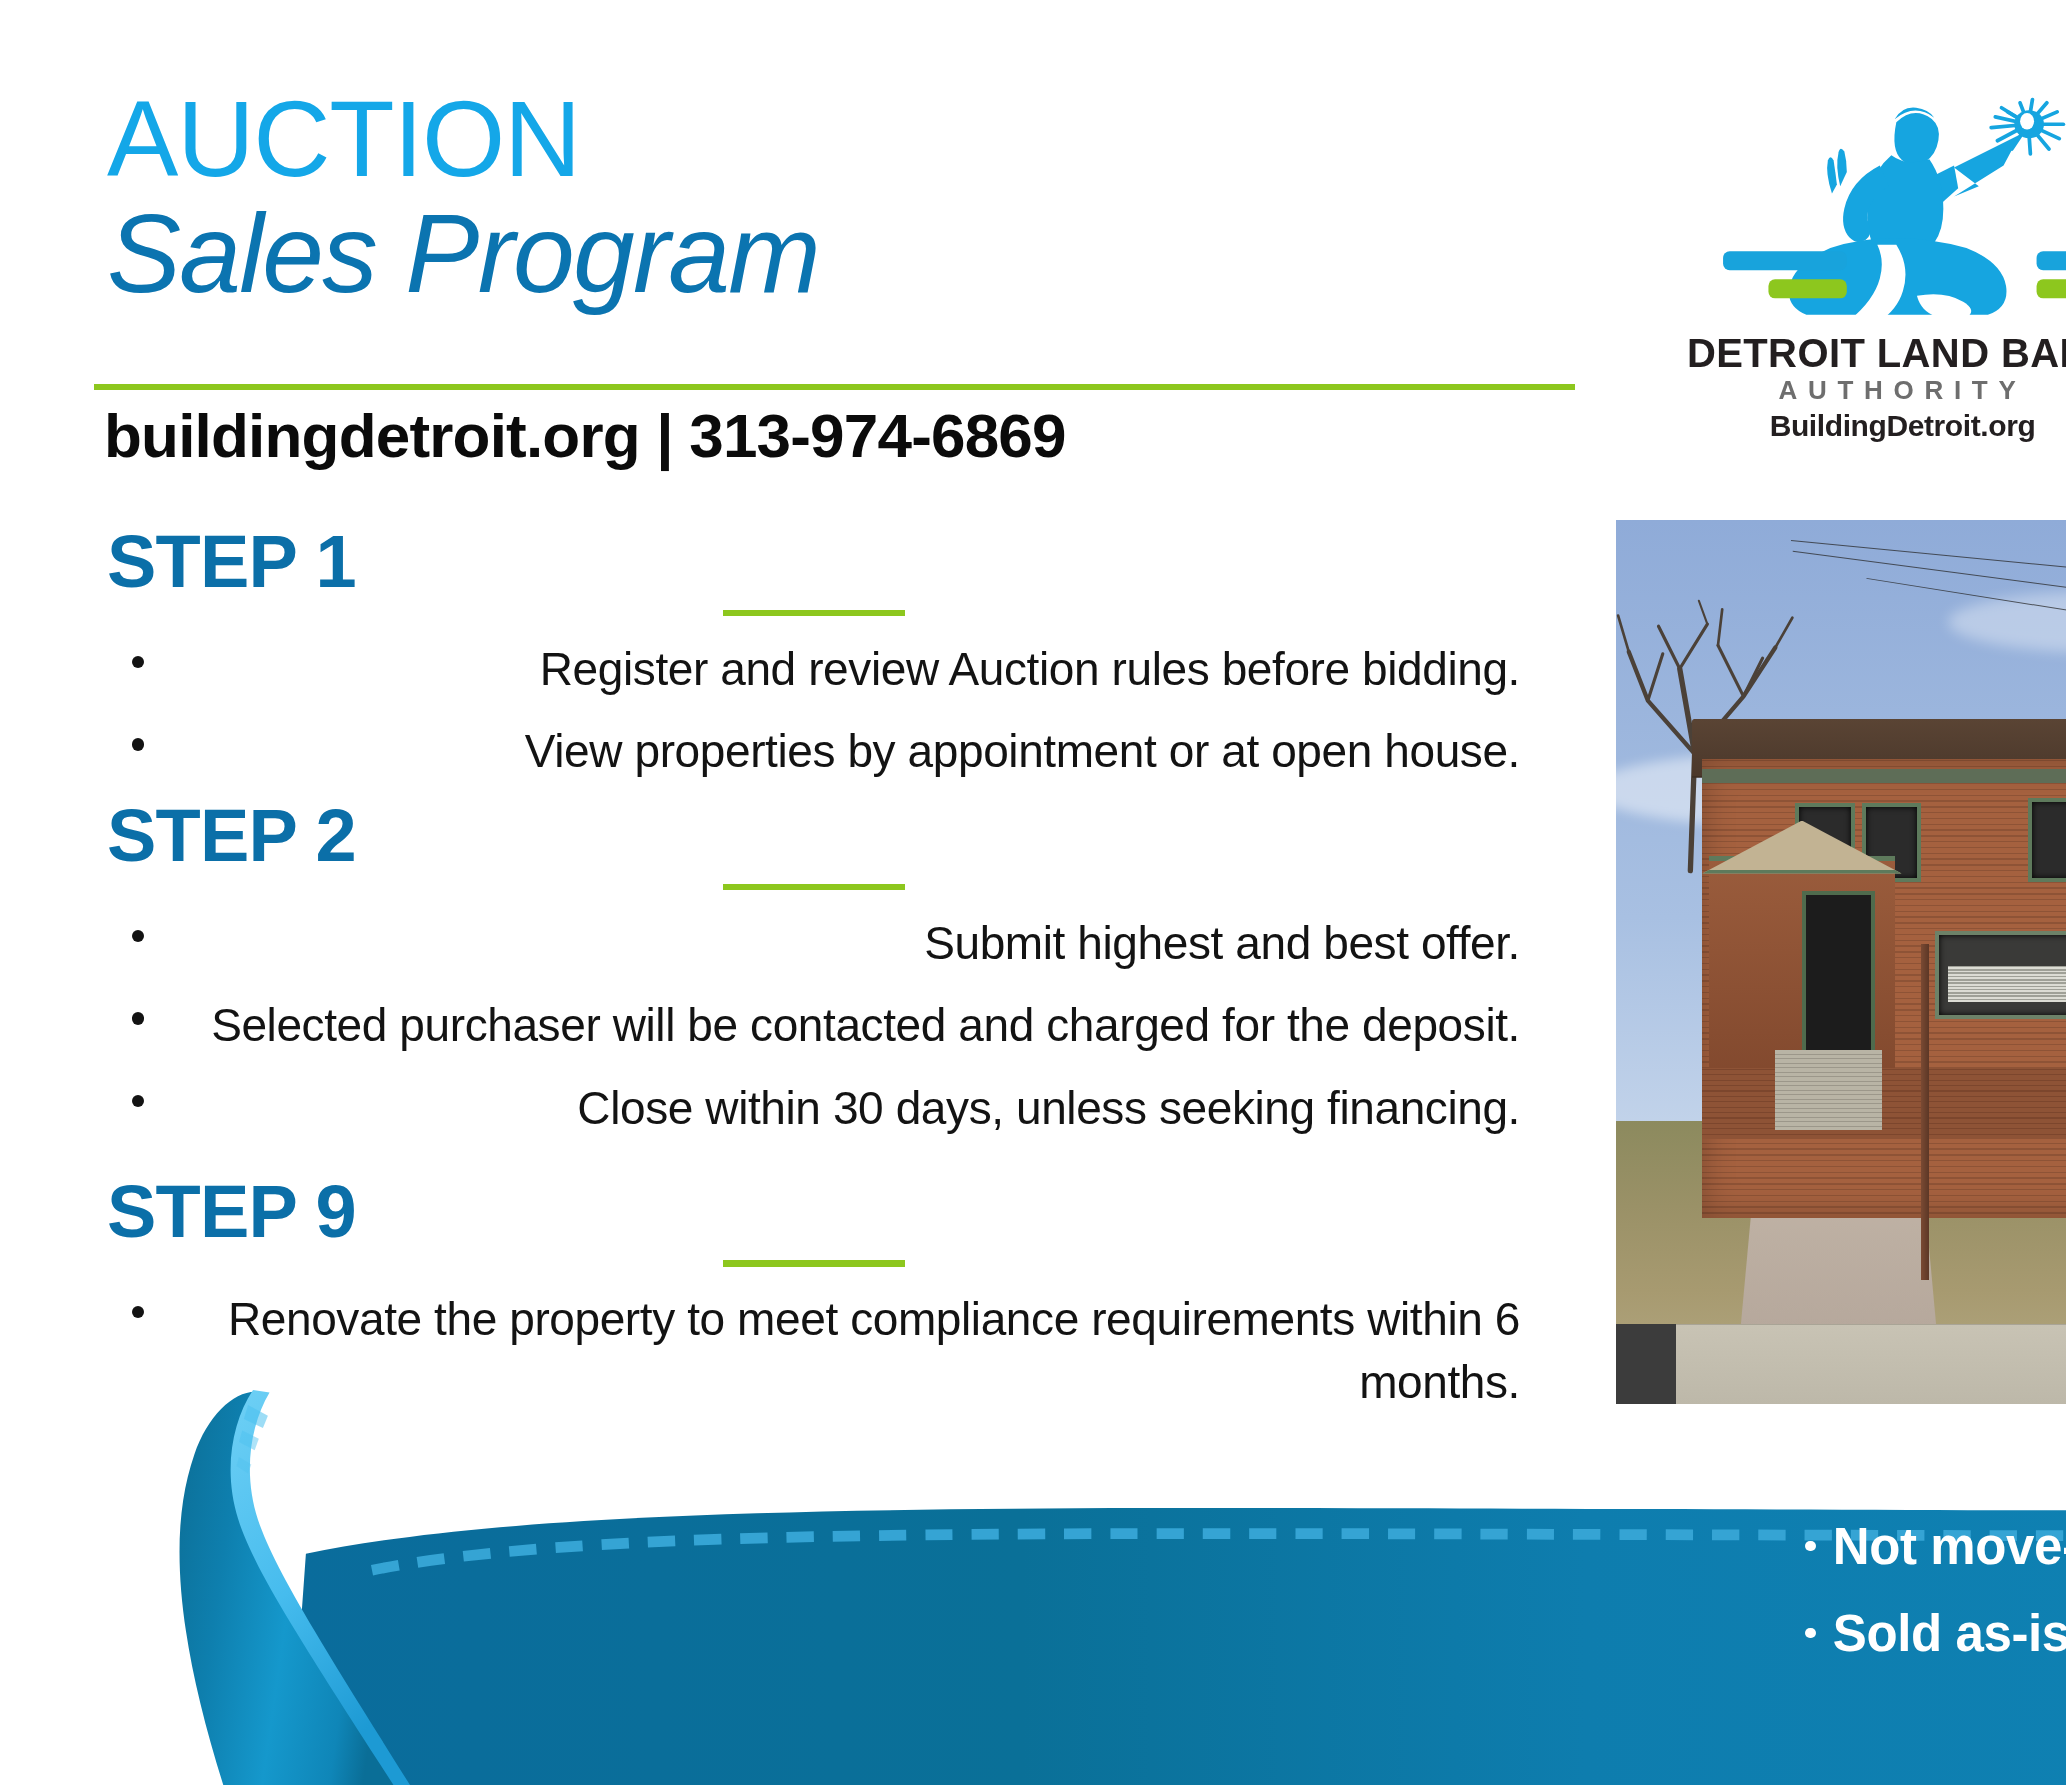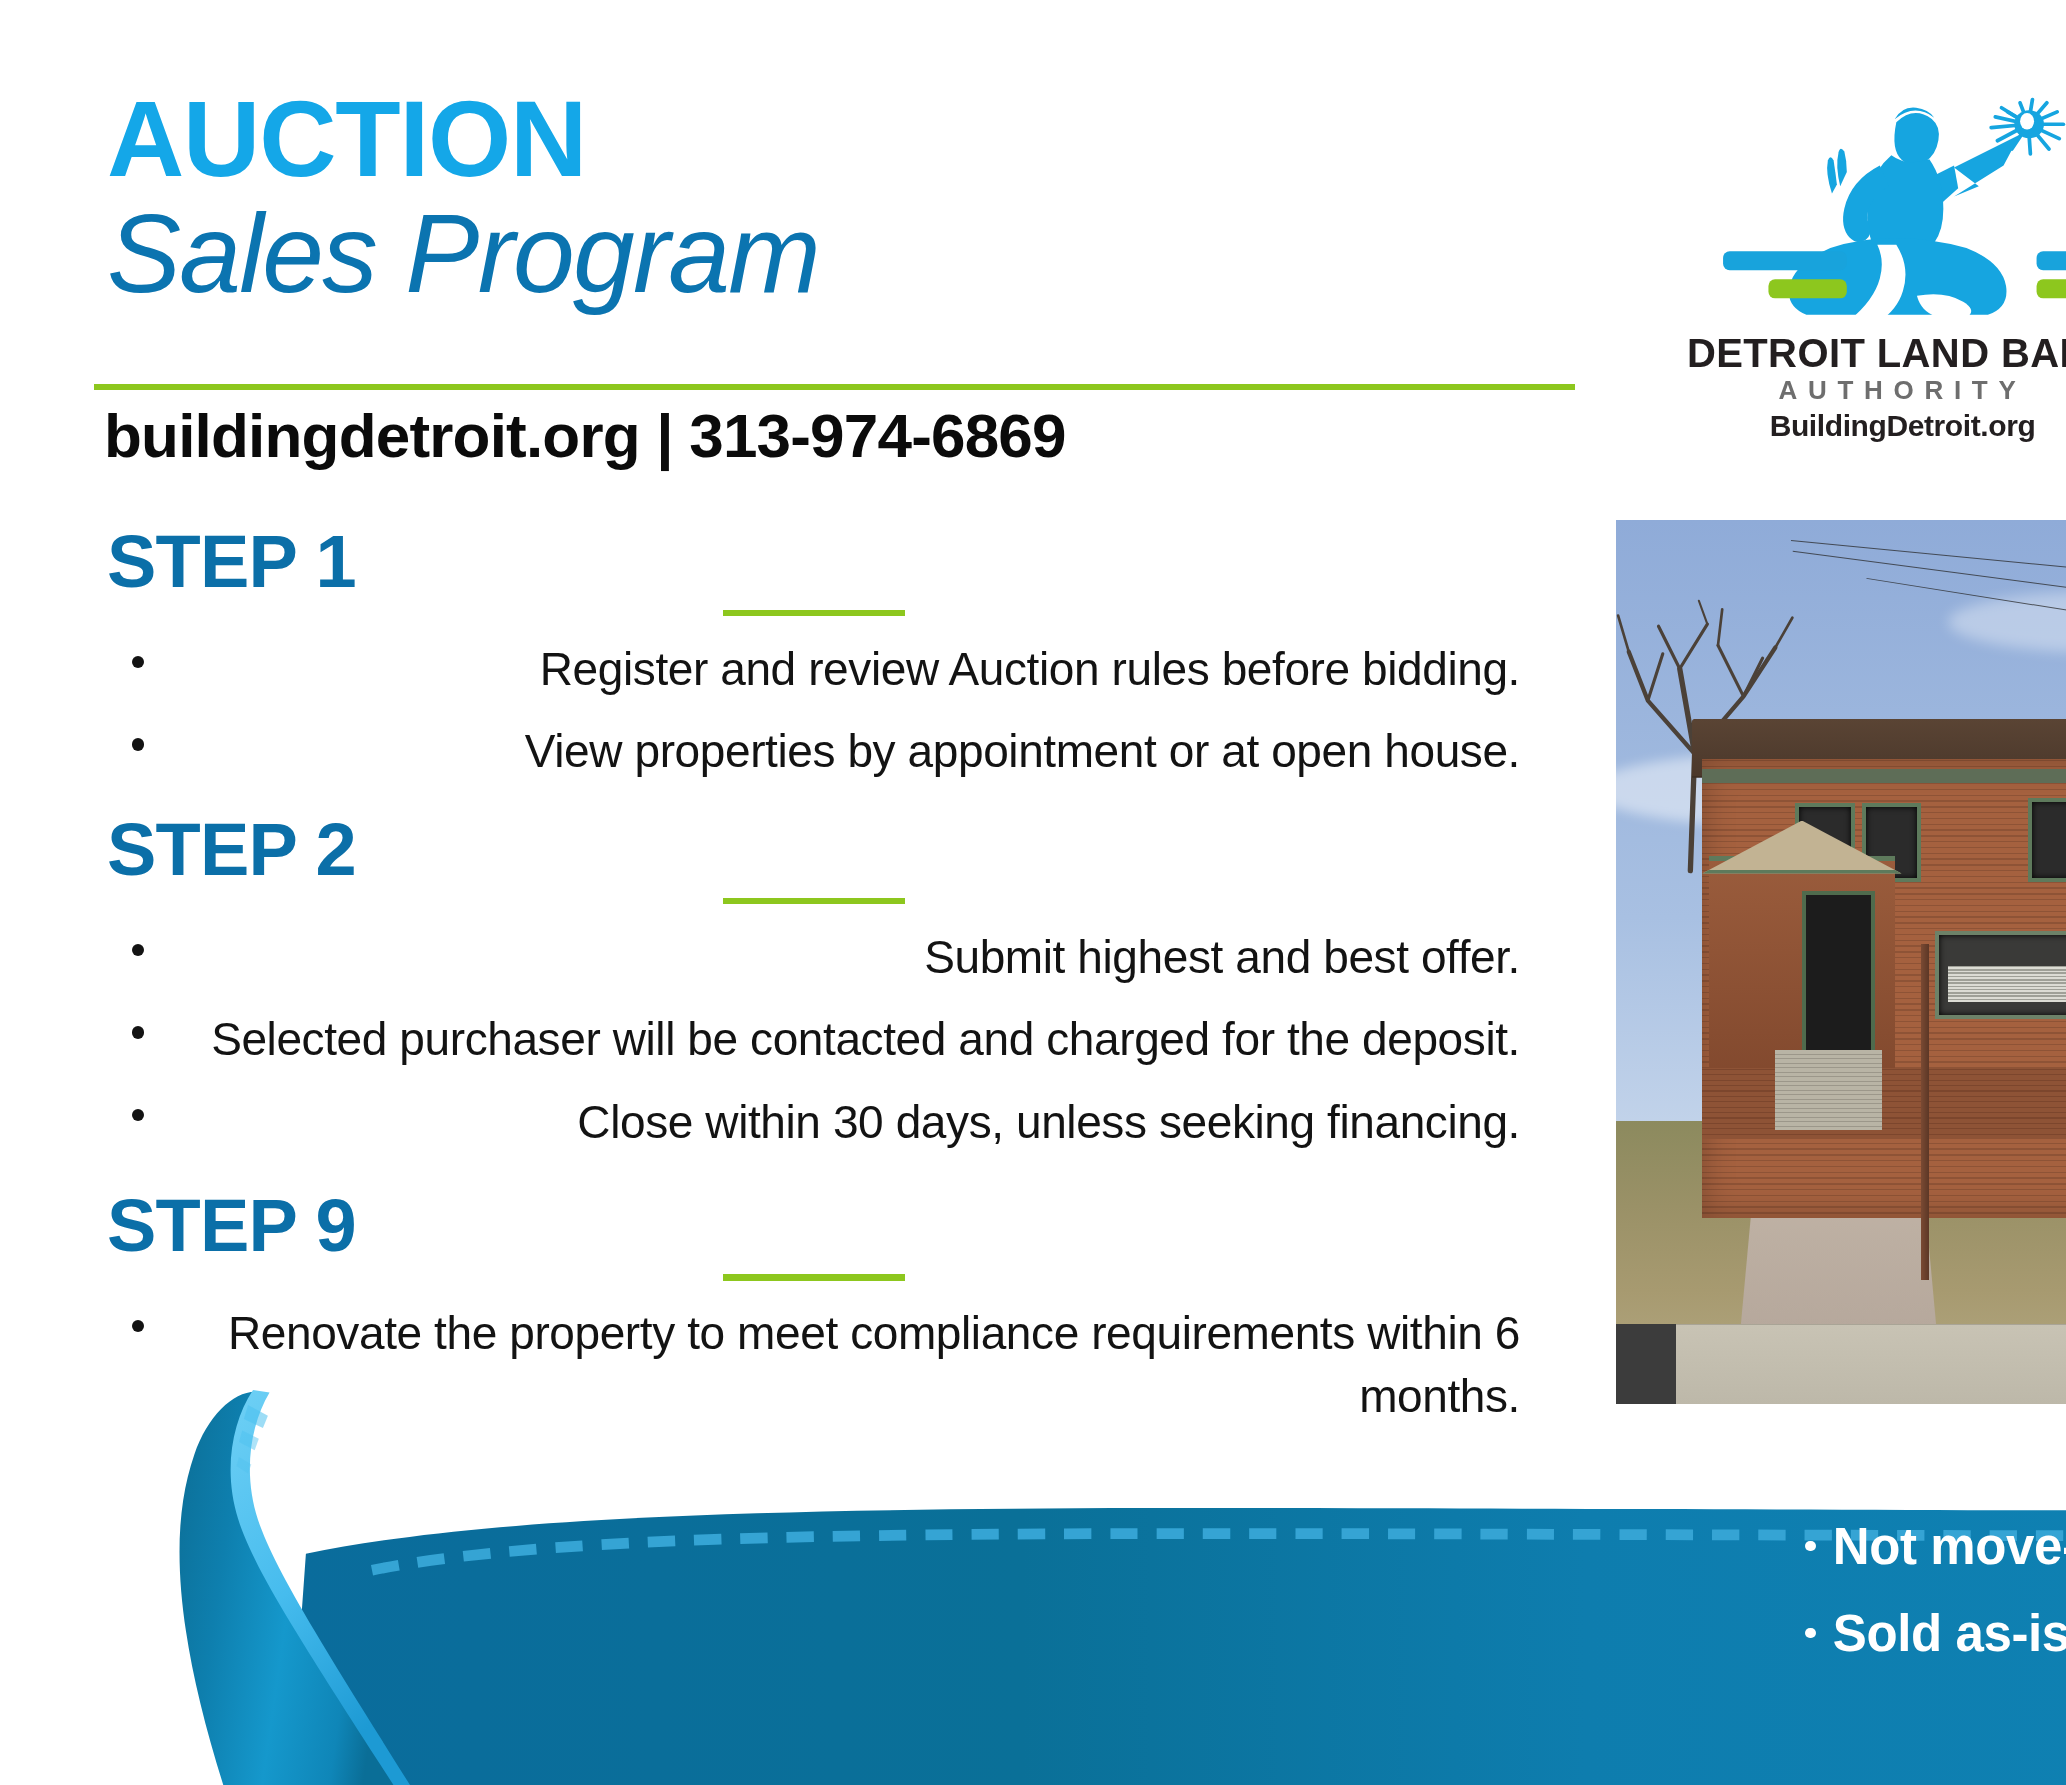--- a/index.html
+++ b/index.html
@@ -13,21 +13,21 @@
     position: relative;
     width: 2380px; height: 1785px;
     background: #ffffff;
     overflow: hidden;
   }
 
   
   .title-auction {
     position: absolute; left: 107px; top: 89px;
     font-size: 107px; line-height: 0.95;
-    font-weight: 700; letter-spacing: -1.2px;
+    font-weight: 400; letter-spacing: -1.2px;
     color: #14A7E8;
     font-family: "Liberation Sans", sans-serif;
     white-space: nowrap;
     text-align: right;
   }
   .title-sales {
     position: absolute; left: 107px; top: 202px;
     font-size: 111px; line-height: 0.95;
     font-weight: 400; font-style: italic;
     letter-spacing: -1.7px;
@@ -234,21 +234,21 @@
 
     <div class="step-block">
       <div class="step-head">STEP 1</div>
       <div class="step-underline"></div>
       <ul class="step-list">
         <li><span class="bullet"></span><span>Register and review Auction rules before bidding.</span></li>
         <li><span class="bullet"></span><span>View properties by appointment or at open house.</span></li>
       </ul>
     </div>
 
-    <div class="step-block" style="margin-top:30px">
+    <div class="step-block" style="margin-top:16px">
       <div class="step-head">STEP 2</div>
       <div class="step-underline"></div>
       <ul class="step-list">
         <li><span class="bullet"></span><span>Submit highest and best offer.</span></li>
         <li><span class="bullet"></span><span>Selected purchaser will be contacted and charged for the deposit.</span></li>
         <li><span class="bullet"></span><span>Close within 30 days, unless seeking financing.</span></li>
       </ul>
     </div>
 
     <div class="step-block" style="margin-top:36px">

